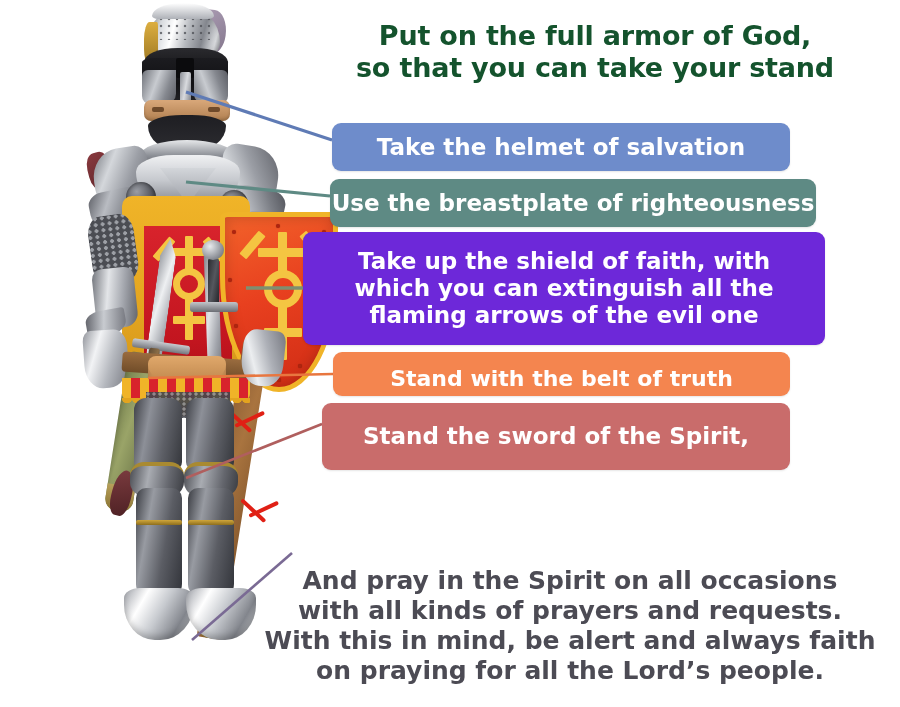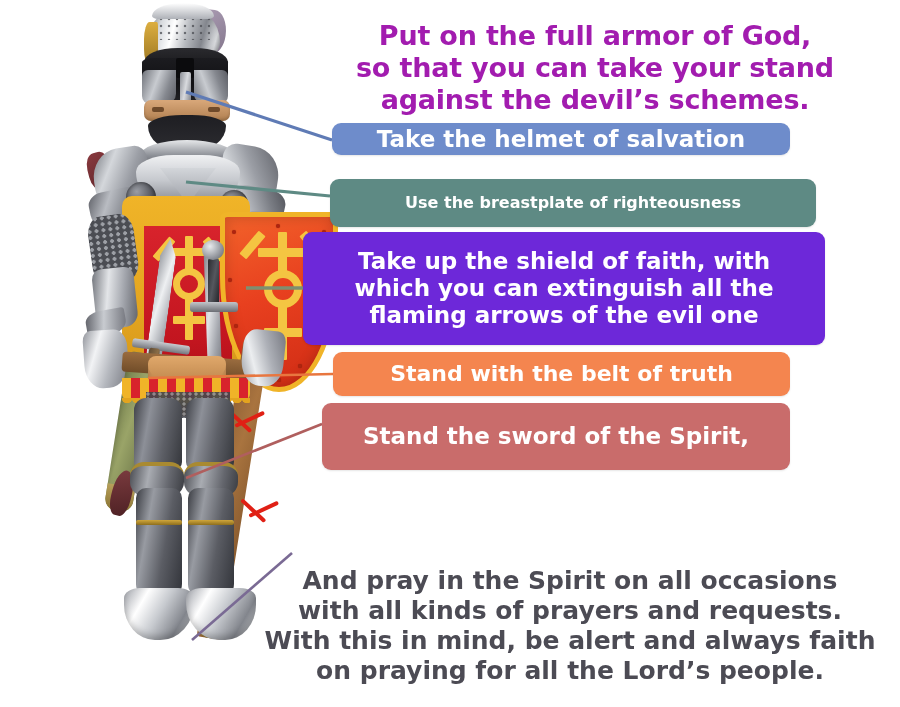--- a/index.html
+++ b/index.html
@@ -45,24 +45,24 @@
     align-items:center;
     justify-content:center;
     text-align:center;
     line-height:1.17;
     box-sizing:border-box;
     padding:4px 10px;
     box-shadow:0 1px 2px rgba(0,0,0,.10);
   }
   .banner span{display:block;white-space:nowrap;}
 
-  #b1{left:332px;top:123px;width:458px;height:32px;background:#6e8ccb;font-size:23px;}
-  #b2{left:330px;top:179px;width:486px;height:48px;background:#5e8a84;font-size:16px;}
+  #b1{left:332px;top:123px;width:458px;height:48px;background:#6e8ccb;font-size:23px;}
+  #b2{left:330px;top:179px;width:486px;height:48px;background:#5e8a84;font-size:23px;}
   #b3{left:303px;top:232px;width:522px;height:113px;background:#8d9d7e;font-size:23px;}
-  #b4{left:333px;top:352px;width:457px;height:44px;background:#f4854f;font-size:22px;}
+  #b4{left:333px;top:352px;width:457px;height:44px;background:#f4854f;font-size:22px;align-items:flex-end;}
   #b5{left:322px;top:403px;width:468px;height:67px;background:#c96c6b;font-size:23px;}
   #b6{left:262px;top:478px;width:606px;height:75px;background:#a286b0;font-size:23px;}
 
   
   #connectors{position:absolute;left:0;top:0;width:900px;height:707px;pointer-events:none;}
 
   
   #knight{position:absolute;left:60px;top:0px;width:255px;height:700px;}
   #knight div{position:absolute;}
 
@@ -543,24 +543,23 @@
 
   <svg id="connectors" viewBox="0 0 900 707">
     <line x1="186" y1="92" x2="332" y2="140" stroke="#5f7bb5" stroke-width="3.2"></line>
     <line x1="186" y1="182" x2="330" y2="196" stroke="#5e8a84" stroke-width="3.2"></line>
     <line x1="246" y1="288" x2="303" y2="288" stroke="#7f8f70" stroke-width="3.6"></line>
     <line x1="148" y1="378" x2="333" y2="374" stroke="#e8763f" stroke-width="2.6"></line>
     <line x1="186" y1="478" x2="322" y2="424" stroke="#b05f5e" stroke-width="2.6"></line>
     <line x1="192" y1="640" x2="292" y2="553" stroke="#7a6a94" stroke-width="2.6"></line>
   </svg>
 
-  <div id="heading" style="color: #a21caf;">
+  <div id="heading" style="color: #14532d;">
     <div>Put on the full armor of God,</div>
     <div>so that you can take your stand</div>
-    <div>against the devil’s schemes.</div>
   </div>
 
   <div class="banner" id="b1" style="background: rgb(110, 140, 203);">
     <div>
       <span>Take the helmet of salvation</span>
     </div>
   </div>
 
   <div class="banner" id="b2" style="background: rgb(94, 138, 132);">
     <div>

